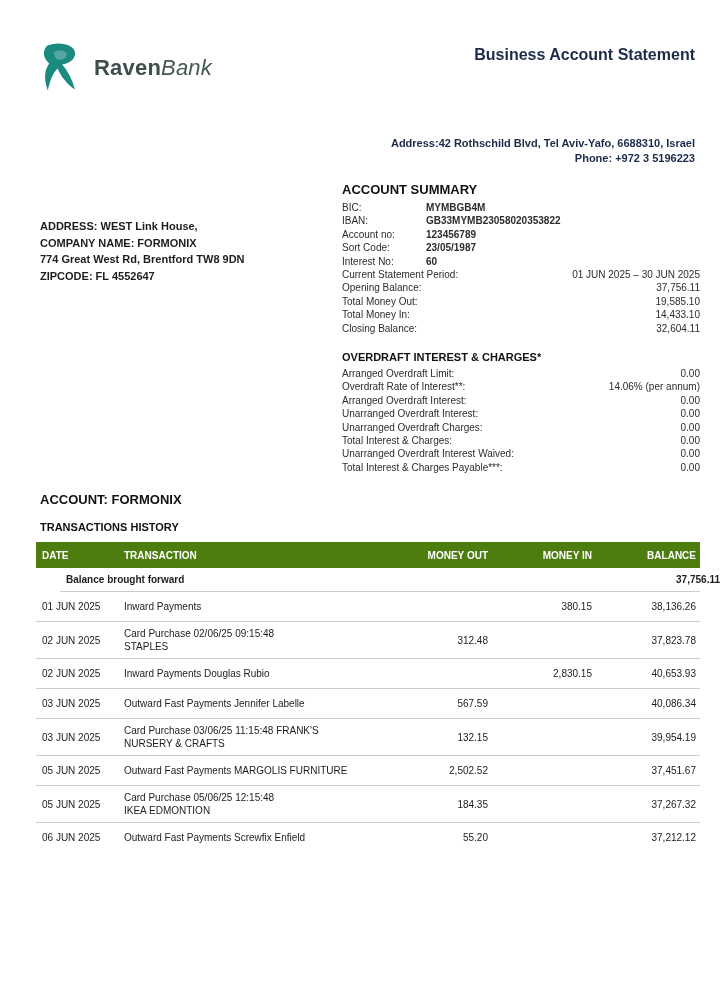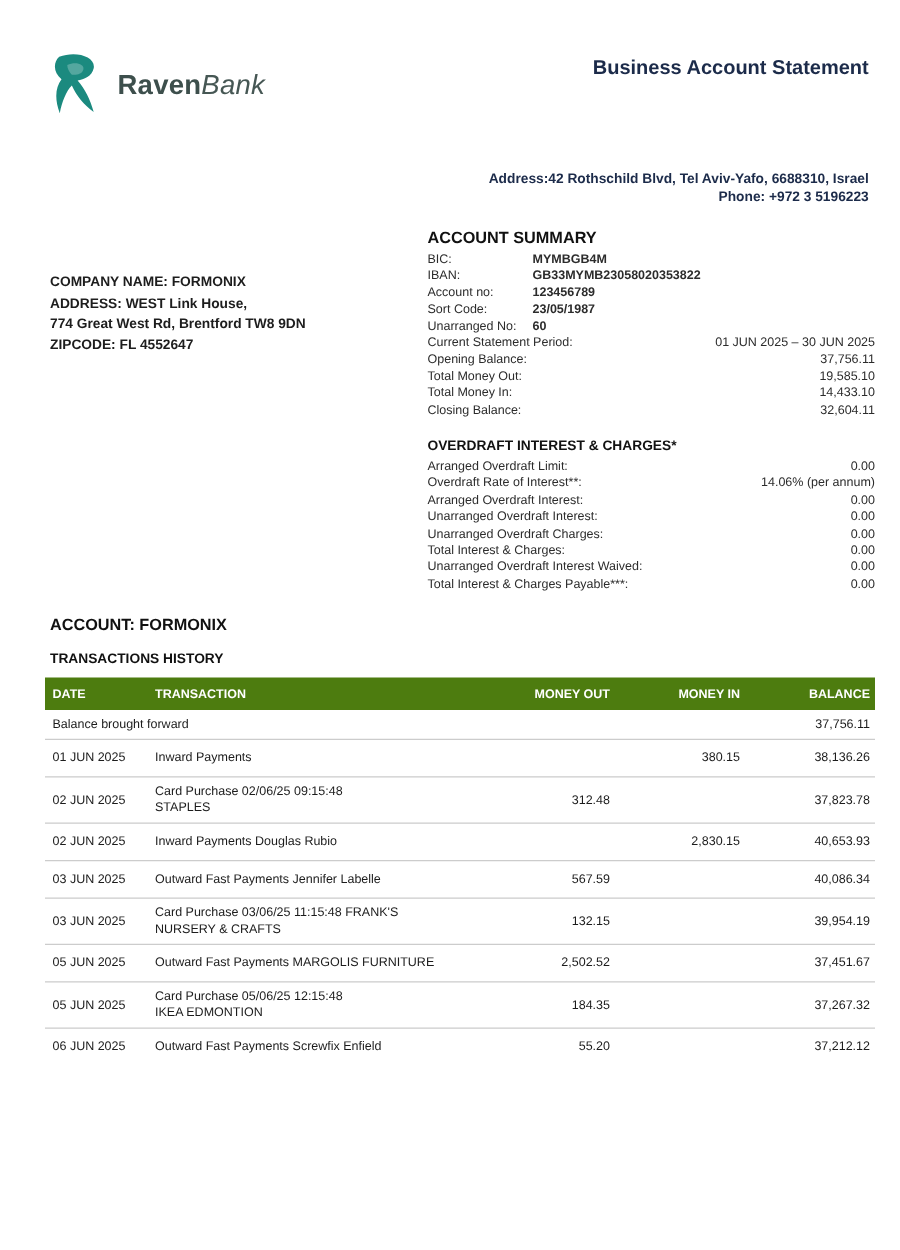--- a/index.html
+++ b/index.html
@@ -57,21 +57,21 @@
     display:grid;grid-template-columns:88px 248px 116px 104px 108px;
     font-size:10px;color:#1c1c1c;
     border-bottom:1px solid #cccccc;
     align-items:center;
     min-height:29px;line-height:13px;
   }
   .tx-row .cell{padding:5px 0;}
   .tx-row .c1{padding-left:6px;}
   .tx-row .num{text-align:right;}
   .tx-row .c5{padding-right:4px;}
-  .tx-row.bold{font-weight:normal;min-height:23px;}
+  .tx-row.bold{font-weight:bold;min-height:23px;margin-left:24px;}
   .tx-row.bold .span2{grid-column:1 / 3;padding-left:6px;}
   .tx-footer-bar{height:12px;background:#1b8a7f;margin-top:6px;}
   
   .watermark{
     position:absolute;left:0;top:918px;width:720px;height:72px;
     display:flex;align-items:center;justify-content:center;
     font-size:52px;font-weight:bold;letter-spacing:-1px;
     transform:scaleY(1.18);transform-origin:center;
     white-space:nowrap;
   }
@@ -92,34 +92,34 @@
   </div>
 
   <div class="doc-title">Business Account Statement</div>
 
   <div class="addr-block">
     <div>Address:42 Rothschild Blvd, Tel Aviv-Yafo, 6688310, Israel</div>
     <div>Phone: +972 3 5196223</div>
   </div>
 
   <div class="company">
+    <div>ADDRESS: WEST Link House,</div>
     <div>COMPANY NAME: FORMONIX</div>
-    <div>ADDRESS: WEST Link House,</div>
     <div>774 Great West Rd, Brentford TW8 9DN</div>
     <div>ZIPCODE: FL 4552647</div>
   </div>
 
   <div class="sum-block one">
     <div class="sum-title">ACCOUNT SUMMARY</div>
     <div id="summary-rows">
         <div class="sumrow"><span>BIC:</span><span class="val-left">MYMBGB4M</span></div>
         <div class="sumrow"><span>IBAN:</span><span class="val-left">GB33MYMB23058020353822</span></div>
         <div class="sumrow"><span>Account no:</span><span class="val-left">123456789</span></div>
         <div class="sumrow"><span>Sort Code:</span><span class="val-left">23/05/1987</span></div>
-        <div class="sumrow"><span>Unarranged No:</span><span class="val-left">60</span></div>
+        <div class="sumrow"><span>Interest No:</span><span class="val-left">60</span></div>
         <div class="sumrow"><span>Current Statement Period:</span><span class="val-right">01 JUN 2025 – 30 JUN 2025</span></div>
         <div class="sumrow"><span>Opening Balance:</span><span class="val-right">37,756.11</span></div>
         <div class="sumrow"><span>Total Money Out:</span><span class="val-right">19,585.10</span></div>
         <div class="sumrow"><span>Total Money In:</span><span class="val-right">14,433.10</span></div>
         <div class="sumrow"><span>Closing Balance:</span><span class="val-right">32,604.11</span></div>
       </div>
   </div>
 
   <div class="sum-block two">
     <div class="sum-title small">OVERDRAFT INTEREST &amp; CHARGES*</div>

